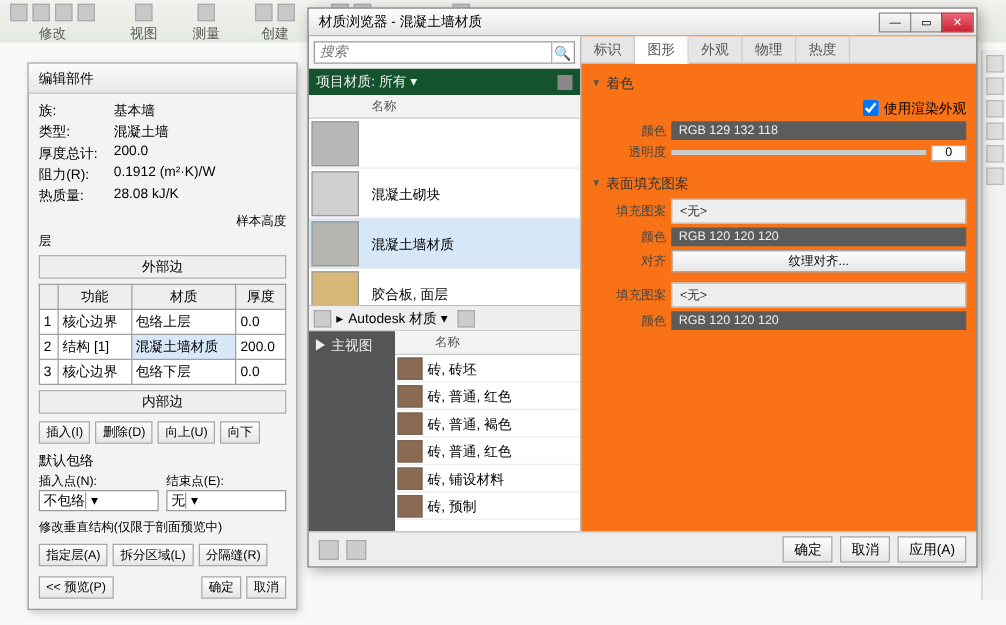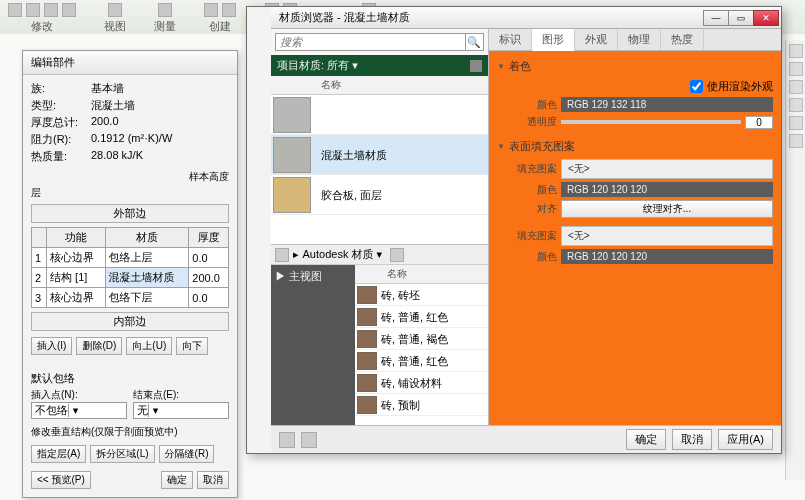--- a/index.html
+++ b/index.html
@@ -24,21 +24,21 @@
 table.layers th { background: #eee; font-weight: normal; }
 table.layers td.sel { background: #d8e8f8; }
 .btn-row { display: flex; gap: 4px; margin-top: 6px; flex-wrap: wrap; }
 .btn { border: 1px solid #a8a8a8; background: linear-gradient(#fdfdfd,#e6e6e6); padding: 2px 8px; font-size: 11px; cursor: pointer; }
 .btn.small { padding: 1px 5px; font-size:10px; }
 .field { border:1px solid #999; background:#fff; padding:1px 3px; height:17px; }
 .dropdown { display:flex; align-items:center; }
 .dropdown .arrow { width:14px; text-align:center; border-left:1px solid #999; }
 
 
-.dlg-mat { position: absolute; left: 246px; top: 6px; width: 536px; height: 448px; background: #f3f3f3; border: 1px solid #6a6a6a; box-shadow: 3px 3px 10px rgba(0,0,0,.3); display:flex; flex-direction:column;padding-left:24px; }
+.dlg-mat { position: absolute; left: 246px; top: 6px; width: 536px; height: 448px; background: #f3f3f3; border: 1px solid #6a6a6a; box-shadow: 3px 3px 10px rgba(0,0,0,.3); display:flex; flex-direction:column; }
 .dlg-mat .titlebar { height: 22px; background: linear-gradient(#fdfdfd,#e5e5e5); display:flex; align-items:center; padding: 0 2px 0 8px; border-bottom:1px solid #b0b0b0; }
 .titlebar .wbtns { margin-left:auto; display:flex; }
 .wbtn { width:26px; height:16px; border:1px solid #8a8a8a; background:linear-gradient(#f8f8f8,#dedede); display:flex; align-items:center; justify-content:center; margin-left:-1px; font-size:9px; }
 .wbtn.close { background: linear-gradient(#e67,#c23); color:#fff; border-color:#933; }
 
 .dlg-mat .content { flex:1; display:flex; overflow:hidden; }
 .leftpane { width: 218px; border-right:1px solid #bcbcbc; display:flex; flex-direction:column; background:#f6f6f6; }
 .searchbar { margin:4px; display:flex; }
 .searchbar input { flex:1; border:1px solid #9a9a9a; padding:2px 4px; font-style:italic; color:#999; background:#fff; }
 .searchbar .sicon { width:18px; border:1px solid #9a9a9a; border-left:none; background:#fff; display:flex; align-items:center; justify-content:center; }
@@ -51,21 +51,21 @@
 .mathdr div { padding:2px 6px; font-size:10px; color:#555; }
 .matrow { display:grid; grid-template-columns:44px 1fr; align-items:center; border-bottom:1px solid #eaeaea; height:40px; }
 .matrow.sel { background:#d6e8f7; }
 .matrow .thumb { width:38px; height:36px; margin:2px; background:#bbb; border:1px solid #999; }
 .matrow .mname { padding-left:6px; }
 
 .lowerlib { border-top:1px solid #bcbcbc; }
 .libbar { display:flex; align-items:center; gap:4px; background:#eee; border-bottom:1px solid #ccc; padding:2px 4px; }
 .libbar .fico { width:14px; height:14px; background:#ccc; border:1px solid #aaa; }
 .libbody { display:flex; height:160px; }
-.libtree { width:84px; background:#555; color:#eee; padding:4px; }
+.libtree { width:69px; background:#555; color:#eee; padding:4px; }
 .liblist { flex:1; background:#fff; overflow:auto; }
 .librow { display:grid; grid-template-columns:26px 1fr; align-items:center; height:22px; border-bottom:1px solid #eee; }
 .librow .lthumb { width:20px; height:18px; margin:2px; background:#8a6a52; border:1px solid #765; }
 
 .rightpane { flex:1; display:flex; flex-direction:column; background:#f97316; }
 .tabs { display:flex; background:#e6e6e6; border-bottom:1px solid #bcbcbc; }
 .tab { padding:3px 10px; border-right:1px solid #ccc; color:#555; }
 .tab.active { background:#fff; border-bottom:1px solid #fff; margin-bottom:-1px; }
 .props { padding:6px 8px; overflow:auto; flex:1; }
 .sect { margin-bottom:8px; }
@@ -194,21 +194,21 @@
           </tr>
     </tbody>
       </table>
     <div class="section-label">内部边</div>
     <div class="btn-row">
       <button class="btn small">插入(I)</button>
       <button class="btn small">删除(D)</button>
       <button class="btn small">向上(U)</button>
       <button class="btn small">向下</button>
     </div>
-    <div style="margin-top:16px;">
+    <div style="margin-top:6px;">
       <div>默认包络</div>
       <div style="display:flex; gap:6px; margin-top:2px;">
         <div style="flex:1">
           <div style="font-size:10px">插入点(N):</div>
           <div class="field dropdown">
               <span>不包络</span>
               <span class="arrow">▾</span>
             </div>
         </div>
         <div style="flex:1">
@@ -263,20 +263,24 @@
       </div>
       <div class="matgrid">
         <div class="mathdr">
             <div></div>
             <div>名称</div>
           </div>
         <div id="projmats">
             <div class="matrow">
               <div class="thumb" style="background:#b8b8b8"></div>
               <div class="mname"></div>
+            </div>
+            <div class="matrow">
+              <div class="thumb" style="background:#cfcfcf"></div>
+              <div class="mname">混凝土砌块</div>
             </div>
             <div class="matrow sel">
               <div class="thumb" style="background:#b5b5b0"></div>
               <div class="mname">混凝土墙材质</div>
             </div>
             <div class="matrow">
               <div class="thumb" style="background:#d8b878"></div>
               <div class="mname">胶合板, 面层</div>
             </div>
           </div>

